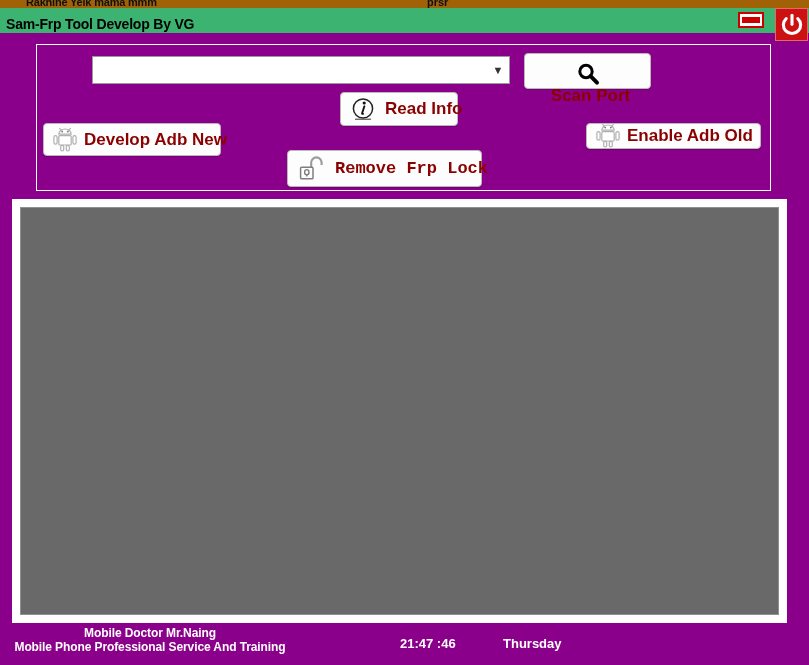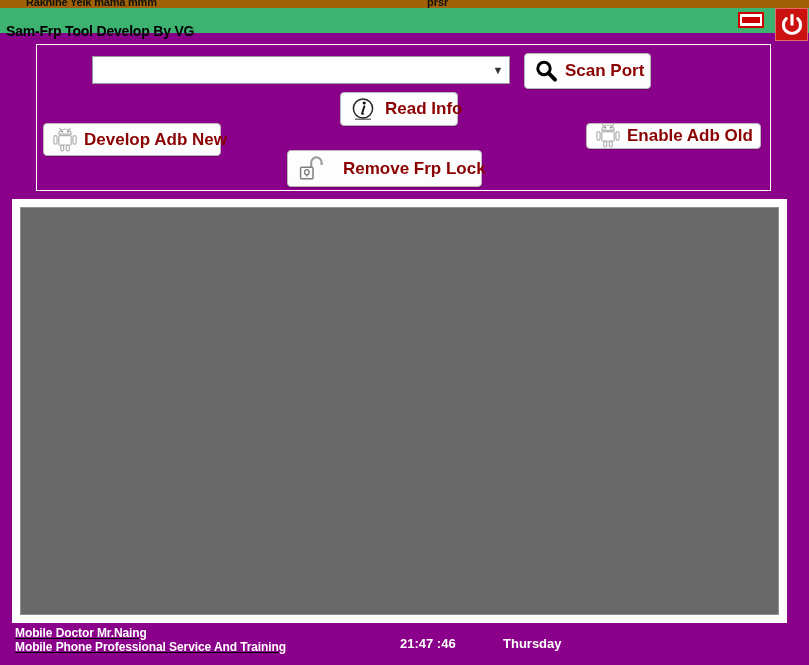--- a/index.html
+++ b/index.html
@@ -43,21 +43,21 @@
 
   
   #titlebar {
     position: absolute;
     left: 0; top: 8px;
     width: 809px; height: 25px;
     background: #3CB371;
   }
   #titlebar .app-title {
     position: absolute;
-    left: 6px; top: 15px;
+    left: 6px; top: 8px;
     font-size: 14px;
     font-weight: bold;
     color: #000;
     letter-spacing: -0.2px;
     white-space: nowrap;
   }
   #min-btn {
     position: absolute;
     right: 45px; top: 4px;
     width: 26px; height: 16px;
@@ -141,39 +141,39 @@
     color: #8B0000;
     white-space: nowrap;
   }
   .tool-btn .btn-icon {
     display: flex;
     align-items: center;
     justify-content: center;
     flex: none;
   }
 
-  #scan-port-btn  { left: 524px; top: 53px;  width: 127px; height: 36px; padding: 2px 8px; }
+  #scan-port-btn  { left: 524px; top: 53px;  width: 127px; height: 36px; padding: 8px 8px; flex-direction: column; }
   #scan-port-btn .btn-icon { width: 26px; }
   #scan-port-btn .btn-label { margin-left: 6px; }
 
   #read-info-btn  { left: 320px; top: 92px;  width: 118px; height: 34px; padding: 0 9px; margin-left: 20px; }
   #read-info-btn .btn-icon { width: 26px; }
   #read-info-btn .btn-label { margin-left: 9px; }
 
   #enable-adb-new-btn { left: 43px; top: 123px; width: 178px; height: 33px; padding: 0 6px; }
   #enable-adb-new-btn .btn-icon { width: 30px; }
   #enable-adb-new-btn .btn-label { margin-left: 4px; }
 
   #enable-adb-old-btn { left: 586px; top: 123px; width: 175px; height: 26px; padding: 0 6px; }
   #enable-adb-old-btn .btn-icon { width: 30px; }
   #enable-adb-old-btn .btn-label { margin-left: 4px; }
 
   #remove-frp-btn { left: 287px; top: 150px; width: 195px; height: 37px; padding: 0 9px; }
   #remove-frp-btn .btn-icon { width: 32px; }
-  #remove-frp-btn .btn-label { margin-left: 14px; }
+  #remove-frp-btn .btn-label { margin-left: 6px; font-family: Liberation Mono, monospace; }
 
   
   #log-frame {
     position: absolute;
     left: 12px; top: 199px;
     width: 775px; height: 424px;
     background: #ffffff;
     box-sizing: border-box;
     padding: 8px;
   }
@@ -191,24 +191,23 @@
   }
 
   
   #statusbar {
     position: absolute;
     left: 0; top: 624px;
     width: 809px; height: 41px;
   }
   #credit-block {
     position: absolute;
-    left: 15px; top: 2px;
+    left: 0; top: 2px;
     width: 300px;
-    text-align: left;
-    text-decoration: underline;
+    text-align: center;
   }
   #credit-block .credit-line1 {
     font-size: 12px;
     font-weight: bold;
     color: #ffffff;
     letter-spacing: -0.1px;
     line-height: 14px;
   }
   #credit-block .credit-line2 {
     font-size: 12px;

